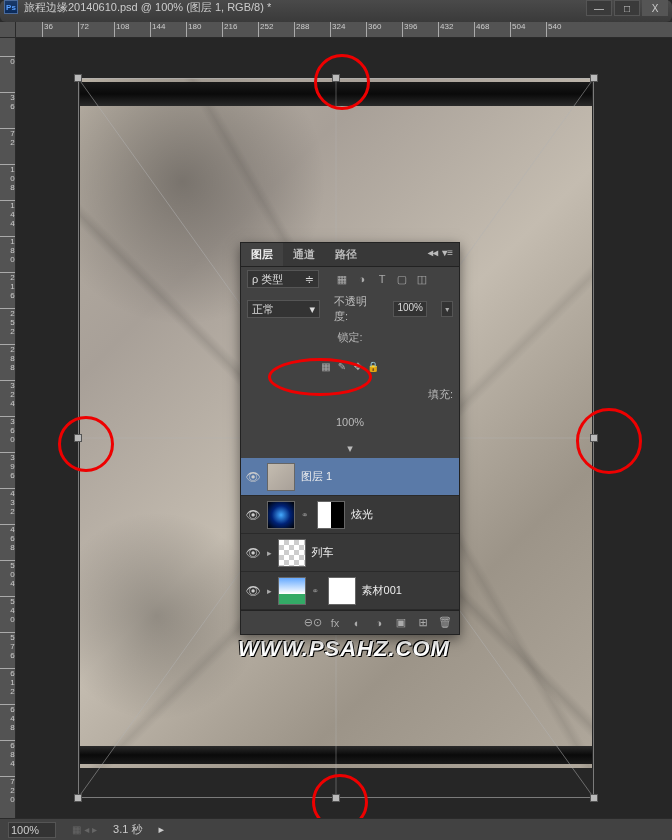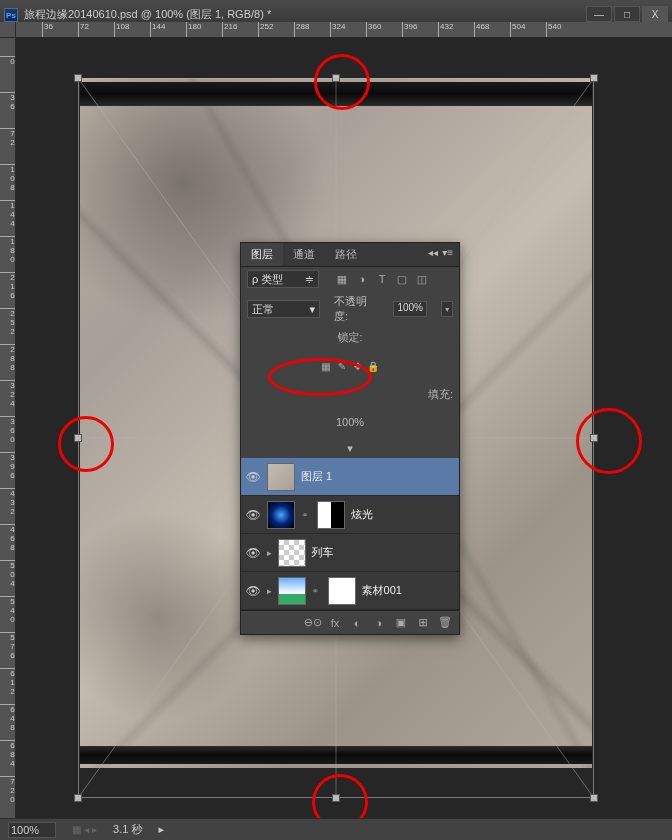--- a/index.html
+++ b/index.html
@@ -1,20 +1,20 @@
 <!DOCTYPE html>
 <html><head>
 <meta charset="utf-8">
 <style>
 * { margin: 0; padding: 0; box-sizing: border-box; font-family: "Microsoft YaHei", Arial, sans-serif; }
 body { width: 672px; height: 840px; background: #000; overflow: hidden; position: relative; }
 
 .app { width: 100%; height: 100%; background: #2a2a2a; display: flex; flex-direction: column; }
 
-.titlebar { height: 22px; background: linear-gradient(#4a4a4a,#3a3a3a); display: flex; align-items: flex-end; padding: 0 4px; color: #ccc; font-size: 11px; }
+.titlebar { height: 22px; background: linear-gradient(#4a4a4a,#3a3a3a); display: flex; align-items: flex-start; padding: 0 4px; color: #ccc; font-size: 11px; border-radius: 6px; }
 .titlebar .ps-icon { width: 14px; height: 14px; background: linear-gradient(#1a3a6a,#0a2a5a); border: 1px solid #4a6a9a; margin-right: 6px; display: flex; align-items: center; justify-content: center; color: #5aa0ff; font-size: 8px; font-weight: bold; }
 .titlebar .title { flex: 1; }
 .titlebar .win-btn { width: 26px; height: 16px; background: #3a3a3a; border: 1px solid #555; margin-left: 2px; display: flex; align-items: center; justify-content: center; color: #ccc; font-size: 10px; cursor: pointer; }
 .titlebar .win-btn:last-child { background: #555; }
 
 .ruler-h { height: 16px; background: #535353; position: relative; margin-left: 16px; overflow: hidden; border-bottom: 1px solid #2a2a2a; }
 .ruler-h .tick { position: absolute; top: 0; height: 16px; border-left: 1px solid #aaa; font-size: 8px; color: #ccc; padding-left: 1px; }
 .ruler-v { width: 16px; background: #535353; position: absolute; left: 0; top: 38px; bottom: 22px; overflow: hidden; border-right: 1px solid #2a2a2a; }
 .ruler-v .tick { position: absolute; left: 0; width: 16px; border-top: 1px solid #aaa; font-size: 8px; color: #ccc; writing-mode: vertical-rl; text-orientation: upright; line-height: 8px; }
 .ruler-corner { position: absolute; left: 0; top: 22px; width: 16px; height: 16px; background: #535353; border-right: 1px solid #2a2a2a; border-bottom: 1px solid #2a2a2a; }
@@ -37,21 +37,21 @@
 .transform-box .diag1 { position: absolute; left: 0; top: 0; width: 100%; height: 100%; }
 .handle { position: absolute; width: 8px; height: 8px; background: #bbb; border: 1px solid #555; }
 .circle-mark { position: absolute; width: 56px; height: 56px; border: 3px solid #e00; border-radius: 50%; pointer-events: none; }
 
 .statusbar { height: 22px; background: #424242; display: flex; align-items: center; padding: 0 8px; color: #ccc; font-size: 11px; gap: 16px; border-top: 1px solid #2a2a2a; }
 .statusbar .zoom-input { background: #333; border: 1px solid #555; color: #ccc; font-size: 11px; width: 48px; padding: 1px 2px; }
 .statusbar .sep { color: #666; font-size: 10px; }
 
 
 .panel { position: absolute; left: 240px; top: 242px; width: 220px; background: #424242; border: 1px solid #222; box-shadow: 0 4px 12px rgba(0,0,0,0.5); }
-.panel-tabs { height: 24px; display: flex; background: #383838; border-bottom: 1px solid #222; }
+.panel-tabs { height: 24px; display: flex; background: #383838; border-bottom: 1px solid #222; font-weight: bold; }
 .panel-tabs .tab { padding: 4px 10px; font-size: 11px; color: #bbb; cursor: pointer; }
 .panel-tabs .tab.active { background: #424242; color: #eee; }
 .panel-tabs .menu { margin-left: auto; padding: 4px 6px; color: #bbb; font-size: 10px; cursor: pointer; display: flex; gap: 4px; }
 
 .panel-row { display: flex; align-items: center; padding: 3px 6px; gap: 14px; }
 .panel-row select, .panel-row .sel { background: #333; border: 1px solid #555; color: #ddd; font-size: 11px; height: 18px; }
 .filter-row .sel { width: 72px; padding: 1px 4px; display: flex; align-items: center; justify-content: space-between; }
 .filter-row .icon-btn { width: 18px; height: 18px; color: #aaa; display: flex; align-items: center; justify-content: center; font-size: 11px; cursor: pointer; }
 .blend-row .sel { width: 76px; padding: 1px 4px; display: flex; align-items: center; justify-content: space-between; }
 .blend-row .lbl { font-size: 11px; color: #bbb; margin-left: auto; }
@@ -133,20 +133,21 @@
       <div class="tick" style="top: 666px;">648</div>
       <div class="tick" style="top: 702px;">684</div>
       <div class="tick" style="top: 738px;">720</div>
     </div>
 
   <div class="canvas-area">
     <div class="canvas">
       <div class="canvas-top"></div>
       <div class="canvas-bot"></div>
     </div>
+    <div class="watermark">WWW.PSAHZ.COM</div>
 
     <div class="transform-box">
       <div class="edge"></div>
       <svg class="diag1">
           <line x1="0" y1="0" x2="100%" y2="100%" stroke="rgba(180,180,180,0.5)"></line>
           <line x1="100%" y1="0" x2="0" y2="100%" stroke="rgba(180,180,180,0.5)"></line>
           <line x1="50%" y1="0" x2="50%" y2="100%" stroke="rgba(180,180,180,0.4)"></line>
           <line x1="0" y1="50%" x2="100%" y2="50%" stroke="rgba(180,180,180,0.4)"></line>
         </svg>
       <div class="handle" style="left:-4px;top:-4px"></div>

